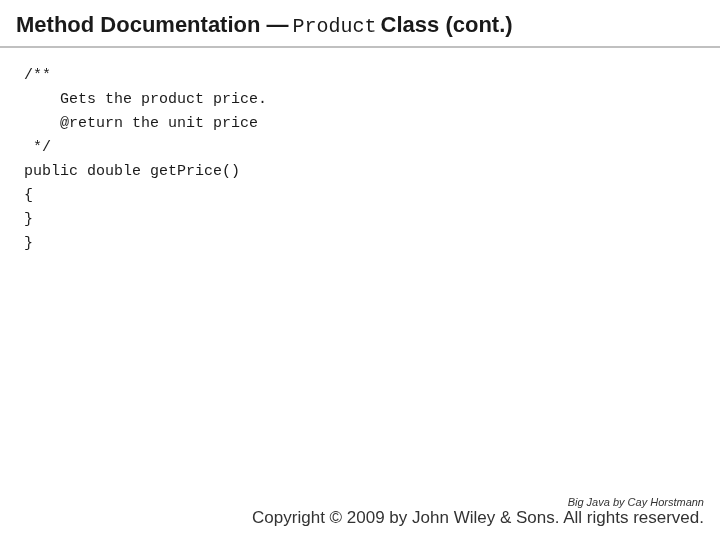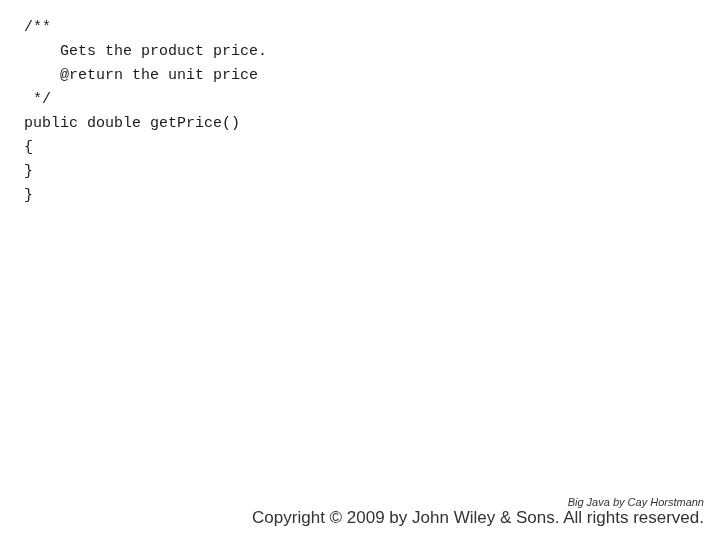--- a/index.html
+++ b/index.html
@@ -80,20 +80,27 @@
     .footer-line2 {
       font-size: 17px;
       color: #333333;
     }
   </style>
 </head>
 <body>
 
 <div class="page-container">
 
+  <div class="header">
+    <div class="header-title">
+      <span class="normal-text">Method Documentation — </span>
+        <span class="code-text">Product</span>
+        <span class="normal-text"> Class (cont.)</span>
+    </div>
+  </div>
 
   <div class="content-area">
     <pre class="code-block">/**
     Gets the product price.
     @return the unit price
  */
 public double getPrice()
 {
 }</pre>
     <div class="code-block">}</div>

